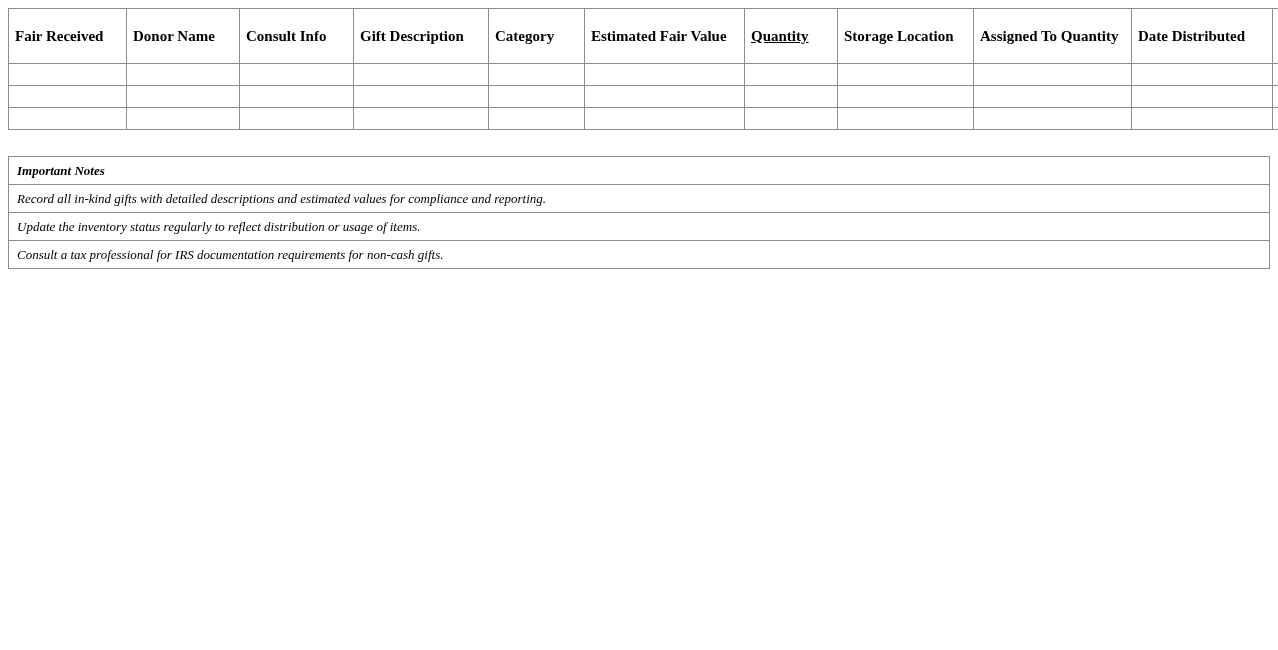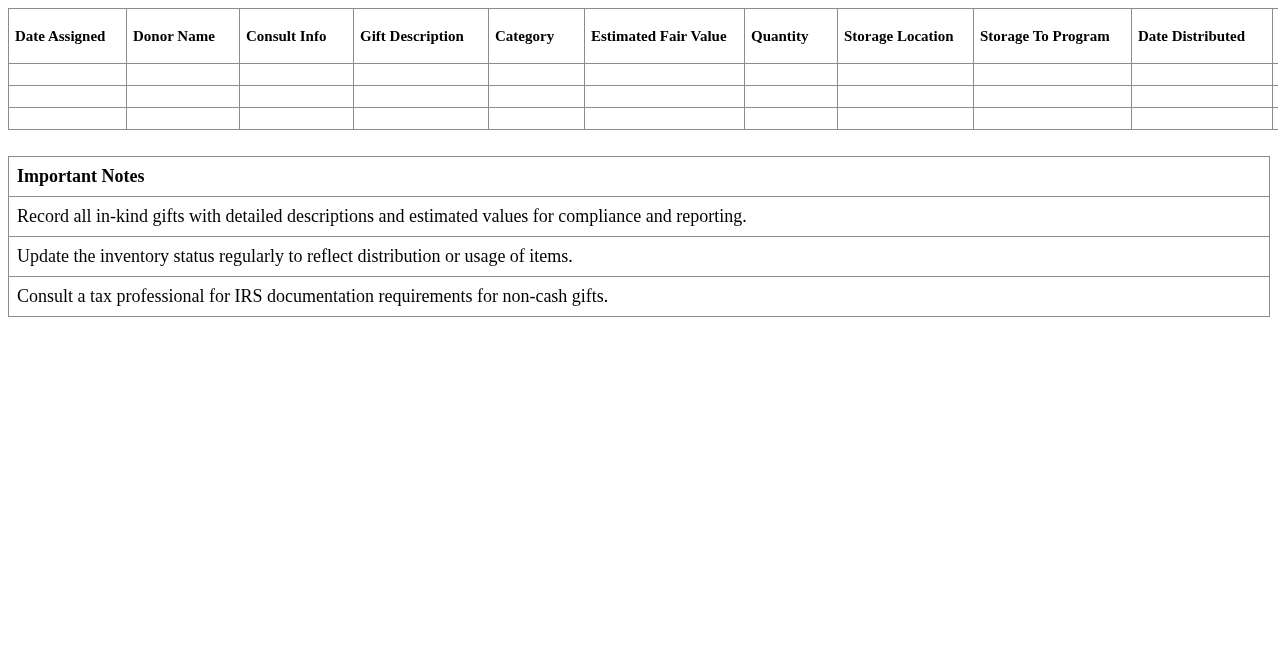--- a/index.html
+++ b/index.html
@@ -51,68 +51,69 @@
     height: 11px;
   }
 
   
   .col-0  { width: 105px; }
   .col-1  { width: 100px; margin-top: 8px; }
   .col-2  { width: 101px; }
   .col-3  { width: 122px; }
   .col-4  { width: 83px;  }
   .col-5  { width: 147px; }
-  .col-6  { width: 80px;  }
+  .col-6  { width: 80px; text-decoration: underline;  }
   .col-7  { width: 123px; margin-left: 32px; }
   .col-8  { width: 145px; }
   .col-9  { width: 128px; }
   .col-10 { width: 60px;  }
 
   
   .notes-wrap {
     margin-top: 26px;
   }
   table.notes {
     width: 1262px;
     border: 1px solid #8c8c8c;
   }
   table.notes th,
   table.notes td {
     border: 1px solid #8c8c8c;
     text-align: left;
-    padding: 6px 8px;
-    font-size: 18px;
+    padding: 0 8px;
+    font-size: 13px;
     height: 27px;
     vertical-align: middle;
+    font-style: italic;
   }
   table.notes th {
     font-weight: bold;
   }
   table.notes td {
     font-weight: normal;
     margin-top: 28px;
   }
 </style>
 </head>
 <body>
 
 <div class="page">
 
   <table class="gift-log">
     <thead>
       <tr>
-        <th class="col-0">Date Assigned</th>
+        <th class="col-0">Fair Received</th>
         <th class="col-1">Donor Name</th>
         <th class="col-2">Consult Info</th>
         <th class="col-3">Gift Description</th>
         <th class="col-4">Category</th>
         <th class="col-5">Estimated Fair Value</th>
         <th class="col-6">Quantity</th>
         <th class="col-7">Storage Location</th>
-        <th class="col-8">Storage To Program</th>
+        <th class="col-8">Assigned To Quantity</th>
         <th class="col-9">Date Distributed</th>
         <th class="col-10">Status</th>
 
       </tr>
     </thead>
     <tbody>
       <tr>
         <td></td>
         <td></td>
         <td></td>

